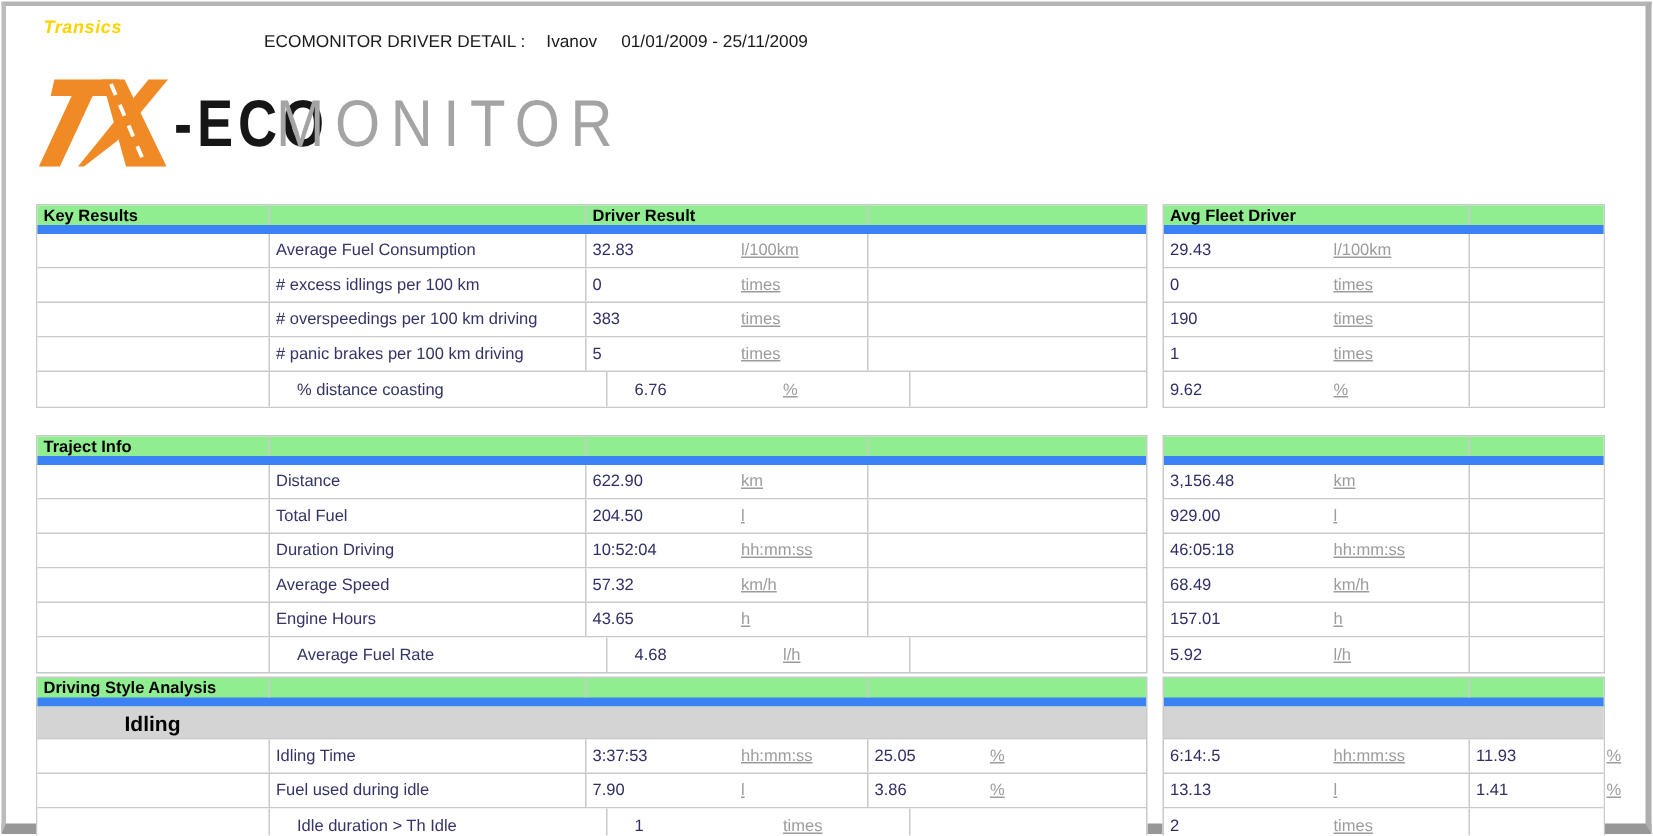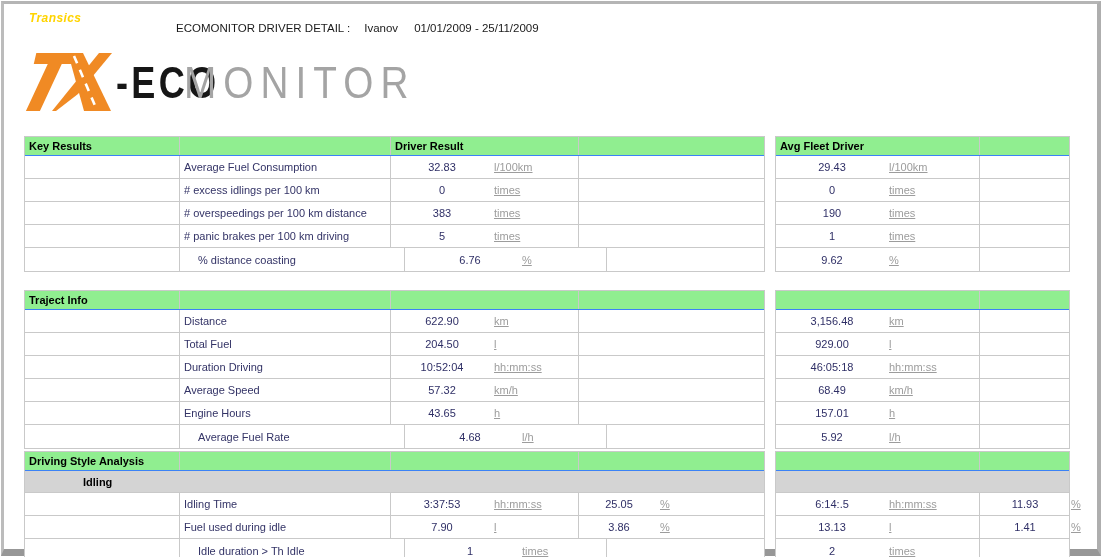--- a/index.html
+++ b/index.html
@@ -34,37 +34,37 @@
     font-size:44px;font-weight:400;color:#a4a4a4;letter-spacing:8px;line-height:1;
     display:inline-block;transform:scaleX(.88);transform-origin:left bottom;margin:0 0 9px -58px;
   }
   
   .tables{position:absolute;left:20px;top:132px;display:flex;gap:10px;align-items:flex-start;}
   .tl{width:741px;}
   .tr{width:295px;}
   .block{border:1px solid #c9c9c9;background:#fff;}
   .mt2{margin-top:18px;}
   .mt3{margin-top:2px;}
-  .hrow{display:grid;height:19px;background:#90ee90;border-bottom:1px solid #3b82f6;}
+  .hrow{display:grid;height:19px;background:#90ee90;border-bottom:6px solid #3b82f6;}
   .grow{
     height:22px;background:#d4d4d4;border-bottom:1px solid #c9c9c9;
-    display:flex;align-items:center;padding-left:58px;font-size:11px;font-weight:bold;color:#000;
+    display:flex;align-items:center;padding-left:58px;font-size:14px;font-weight:bold;color:#000;
   }
   .drow{display:grid;height:23px;background:#fff;border-bottom:1px solid #c9c9c9;}
   .block .drow:last-child{border-bottom:none;gap:14px;}
   .tl .hrow,.tl .drow{grid-template-columns:155px 211px 188px 185px;}
   .tr .hrow,.tr .drow{grid-template-columns:204px 113px;}
   .cell{
     display:flex;align-items:center;padding:0 4px;font-size:11px;overflow:hidden;
     border-right:1px solid #c9c9c9;white-space:nowrap;
   }
   .cell:last-child{border-right:none;}
   .hrow .cell{font-weight:bold;color:#000;}
   .lbl{color:#333366;}
-  .num{color:#2f2f66;text-align:center;display:inline-block;}
+  .num{color:#2f2f66;text-align:left;display:inline-block;}
   .unit{color:#9c9c9c;padding-left:5px;text-decoration:underline;}
   .ncc{width:94px;}
   .ncd{width:72px;}
   .nce{width:104px;}
   .ncf{width:82px;}
 </style>
 </head>
 <body>
 
 <div class="window">
@@ -119,21 +119,21 @@
             </div>
           <div class="cell">
               <span class="num ncc">0</span>
               <span class="unit">times</span>
             </div>
           <div class="cell"></div>
         </div>
         <div class="drow">
           <div class="cell"></div>
           <div class="cell">
-              <span class="lbl"># overspeedings per 100 km distance</span>
+              <span class="lbl"># overspeedings per 100 km driving</span>
             </div>
           <div class="cell">
               <span class="num ncc">383</span>
               <span class="unit">times</span>
             </div>
           <div class="cell"></div>
         </div>
         <div class="drow">
           <div class="cell"></div>
           <div class="cell">

